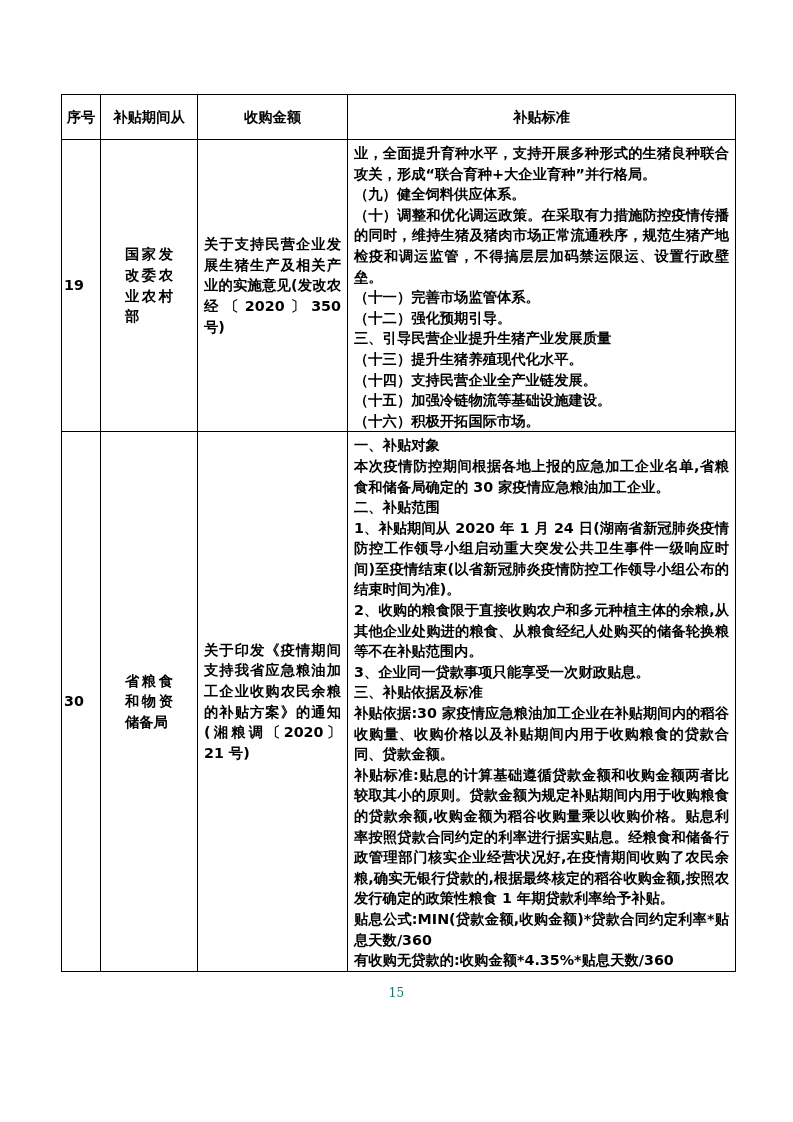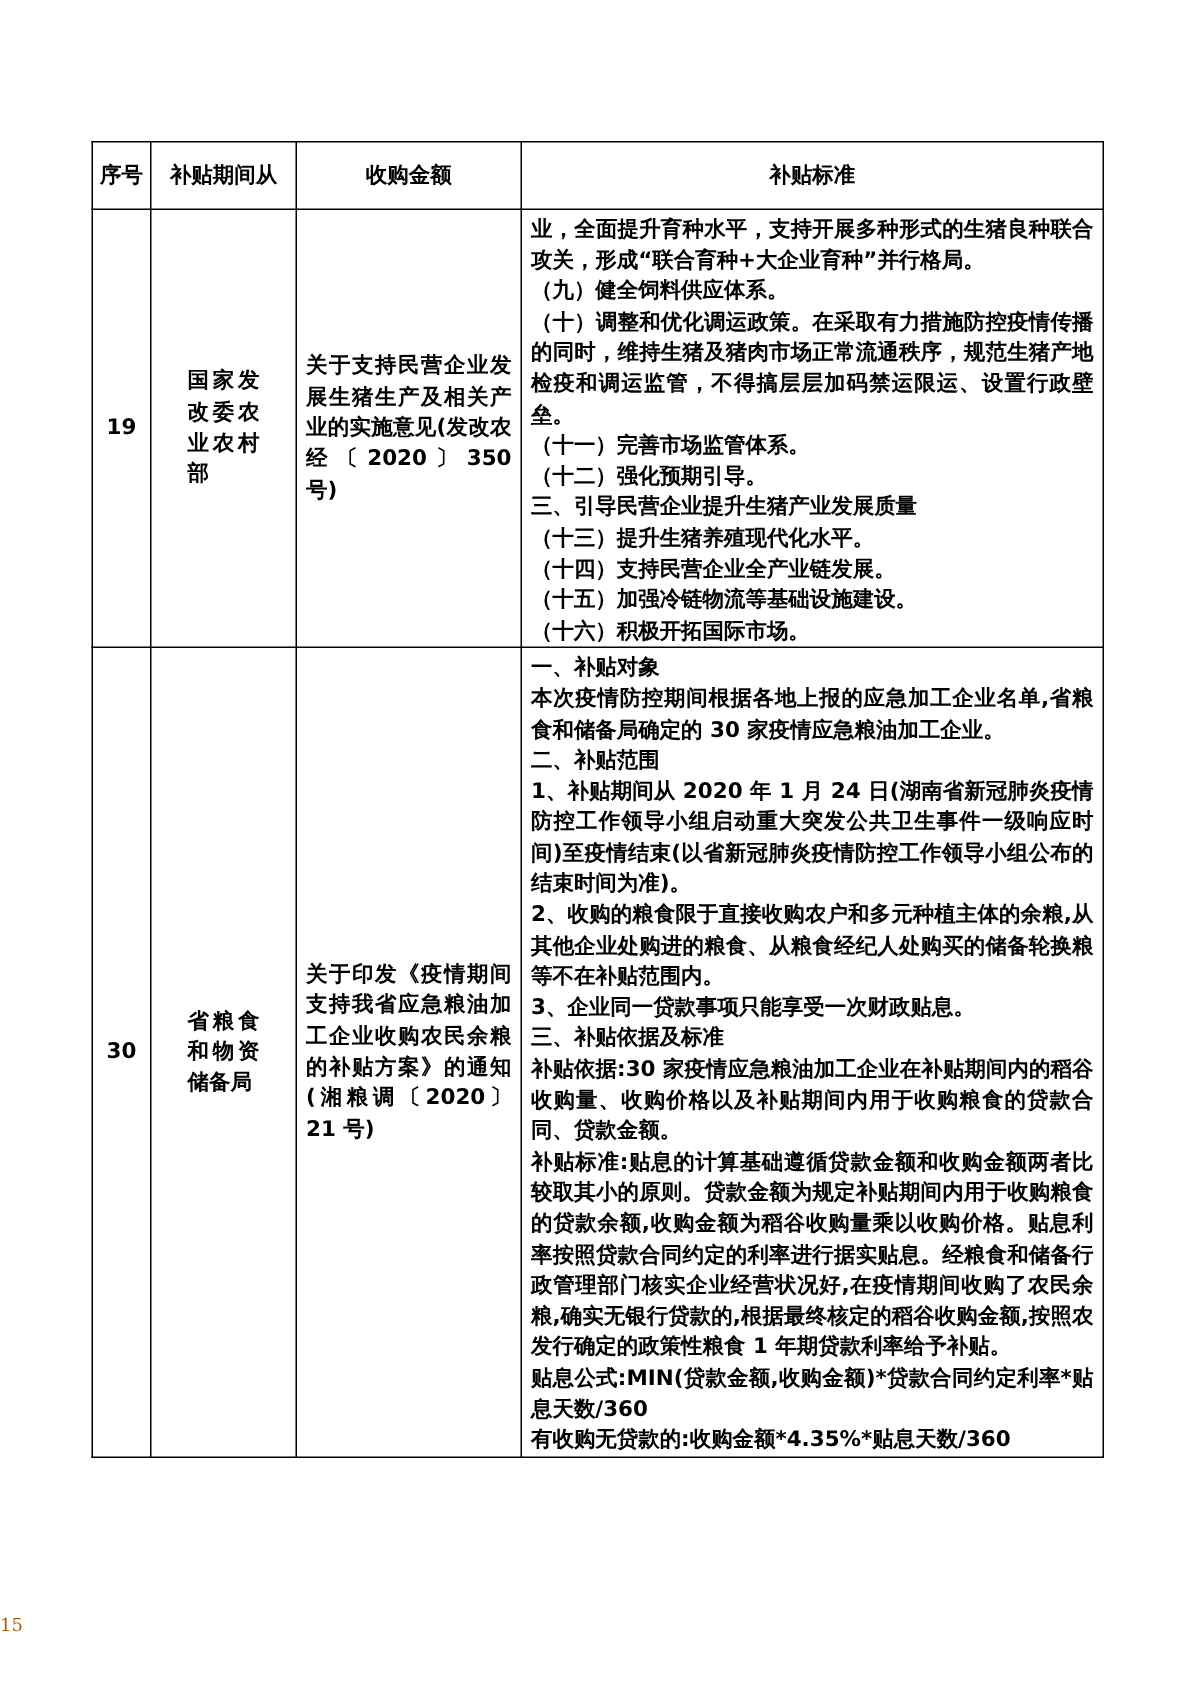--- a/index.html
+++ b/index.html
@@ -37,47 +37,47 @@
   .doc-table col.c-main  { width: 388px; }
   .doc-table tr.header-row { height: 45px; }
   .doc-table th {
     text-align: center;
     font-weight: 700;
     padding: 2px 4px;
   }
   .doc-table tr.row-19 { height: 278px; }
   .doc-table tr.row-20 { height: 538px; }
   td.cell-no {
-    text-align: center;
+    text-align: left;
     padding: 0 2px;
   }
   td.cell-org {
     text-align: justify;
     padding: 0 24px;
   }
   td.cell-doc {
     text-align: justify;
     padding: 0 6px;
   }
   td.cell-main {
     vertical-align: top;
     text-align: justify;
     padding: 3px 6px 0 6px;
     white-space: pre-line;
     margin-top: 36px;
   }
   .page-number {
     position: absolute;
-    top: 1076px;
+    top: 986px;
     left: 0;
     width: 100%;
-    text-align: left;
+    text-align: center;
     font-size: 12px;
     font-family: "DejaVu Serif", "Liberation Serif", serif;
-    color: #a16207;
+    color: #0f766e;
   }
 </style>
 </head>
 <body>
 
 <div class="page">
 
   <table class="doc-table">
     <colgroup>
       <col class="c-no">

